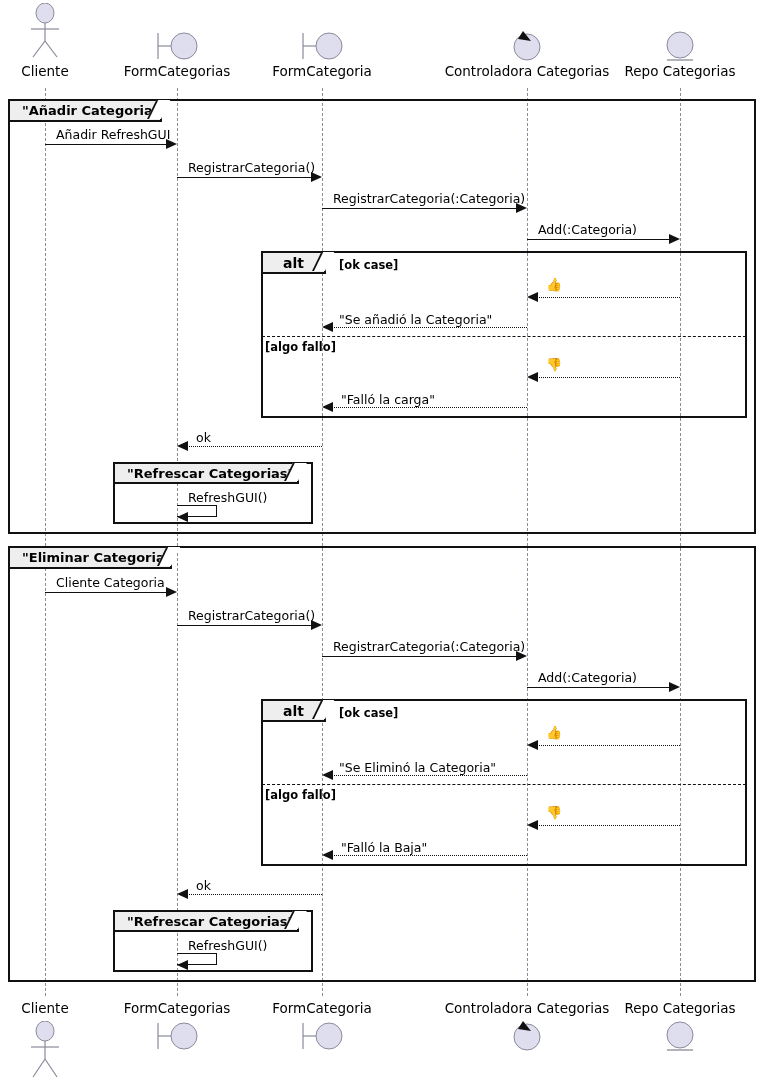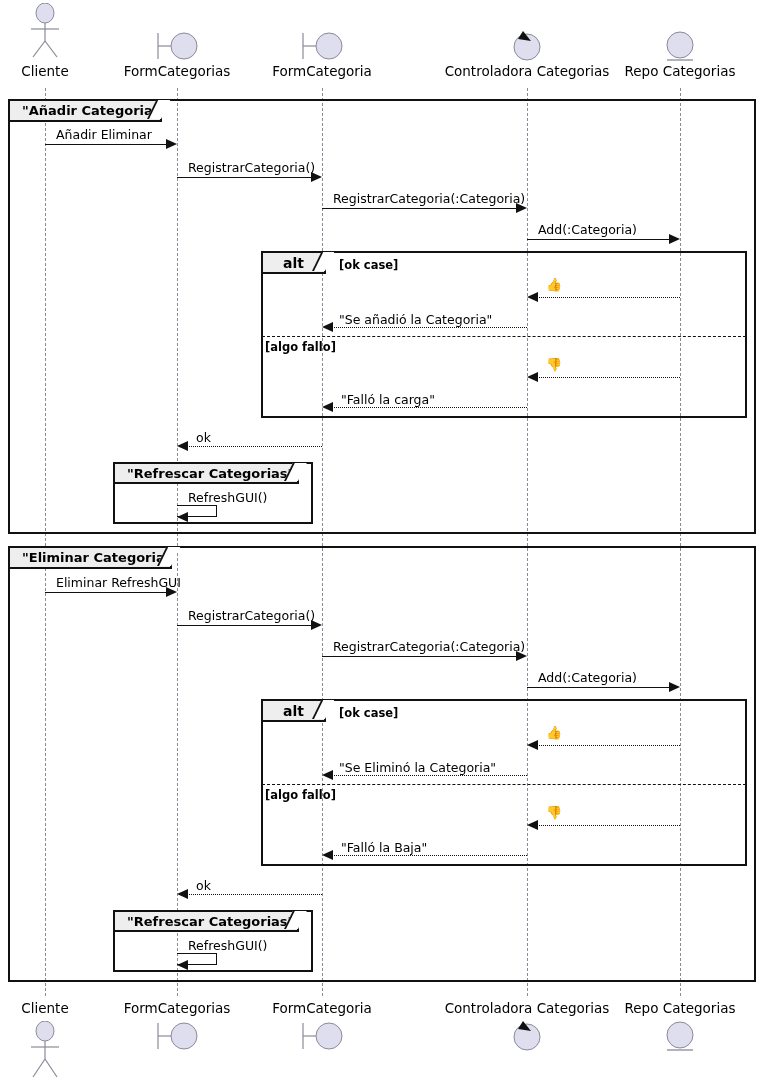--- a/index.html
+++ b/index.html
@@ -207,21 +207,21 @@
     </svg>
   </div>
   <div class="participant-label" style="left:680px;top:63px;">Repo Categorias</div>
 
   <div class="frame" style="left:8px;top:99px;width:748px;height:435px;"></div>
   <div class="frame-tab" style="left:10px;top:101px;width:152px;height:21px;">
     <span>"Añadir Categoria"</span>
     <span class="tab-clip"></span>
   </div>
 
-  <div class="msg-label" style="left:56px;top:127px;">Añadir Eliminar</div>
+  <div class="msg-label" style="left:56px;top:127px;">Añadir RefreshGUI</div>
   <div class="msg-line" style="left:45px;top:144px;width:121px;"></div>
   <div class="arrowhead arrow-right" style="left:166px;top:139px;"></div>
 
   <div class="msg-label" style="left:188px;top:160px;">RegistrarCategoria()</div>
   <div class="msg-line" style="left:177px;top:177px;width:134px;"></div>
   <div class="arrowhead arrow-right" style="left:311px;top:172px;"></div>
 
   <div class="msg-label" style="left:333px;top:191px;">RegistrarCategoria(:Categoria)</div>
   <div class="msg-line" style="left:322px;top:208px;width:194px;"></div>
   <div class="arrowhead arrow-right" style="left:516px;top:203px;"></div>
@@ -268,21 +268,21 @@
   <div class="msg-label" style="left:188px;top:490px;">RefreshGUI()</div>
   <div class="self-call" style="left:177px;top:505px;width:40px;height:12px;border-left:none;"></div>
   <div class="arrowhead arrow-left" style="left:177px;top:512px;"></div>
 
   <div class="frame" style="left:8px;top:546px;width:748px;height:436px;"></div>
   <div class="frame-tab" style="left:10px;top:548px;width:162px;height:21px;">
     <span>"Eliminar Categoria"</span>
     <span class="tab-clip"></span>
   </div>
 
-  <div class="msg-label" style="left:56px;top:575px;">Eliminar RefreshGUI</div>
+  <div class="msg-label" style="left:56px;top:575px;">Cliente Categoria</div>
   <div class="msg-line" style="left:45px;top:592px;width:121px;"></div>
   <div class="arrowhead arrow-right" style="left:166px;top:587px;"></div>
 
   <div class="msg-label" style="left:188px;top:608px;">RegistrarCategoria()</div>
   <div class="msg-line" style="left:177px;top:625px;width:134px;"></div>
   <div class="arrowhead arrow-right" style="left:311px;top:620px;"></div>
 
   <div class="msg-label" style="left:333px;top:639px;">RegistrarCategoria(:Categoria)</div>
   <div class="msg-line" style="left:322px;top:656px;width:194px;"></div>
   <div class="arrowhead arrow-right" style="left:516px;top:651px;"></div>

